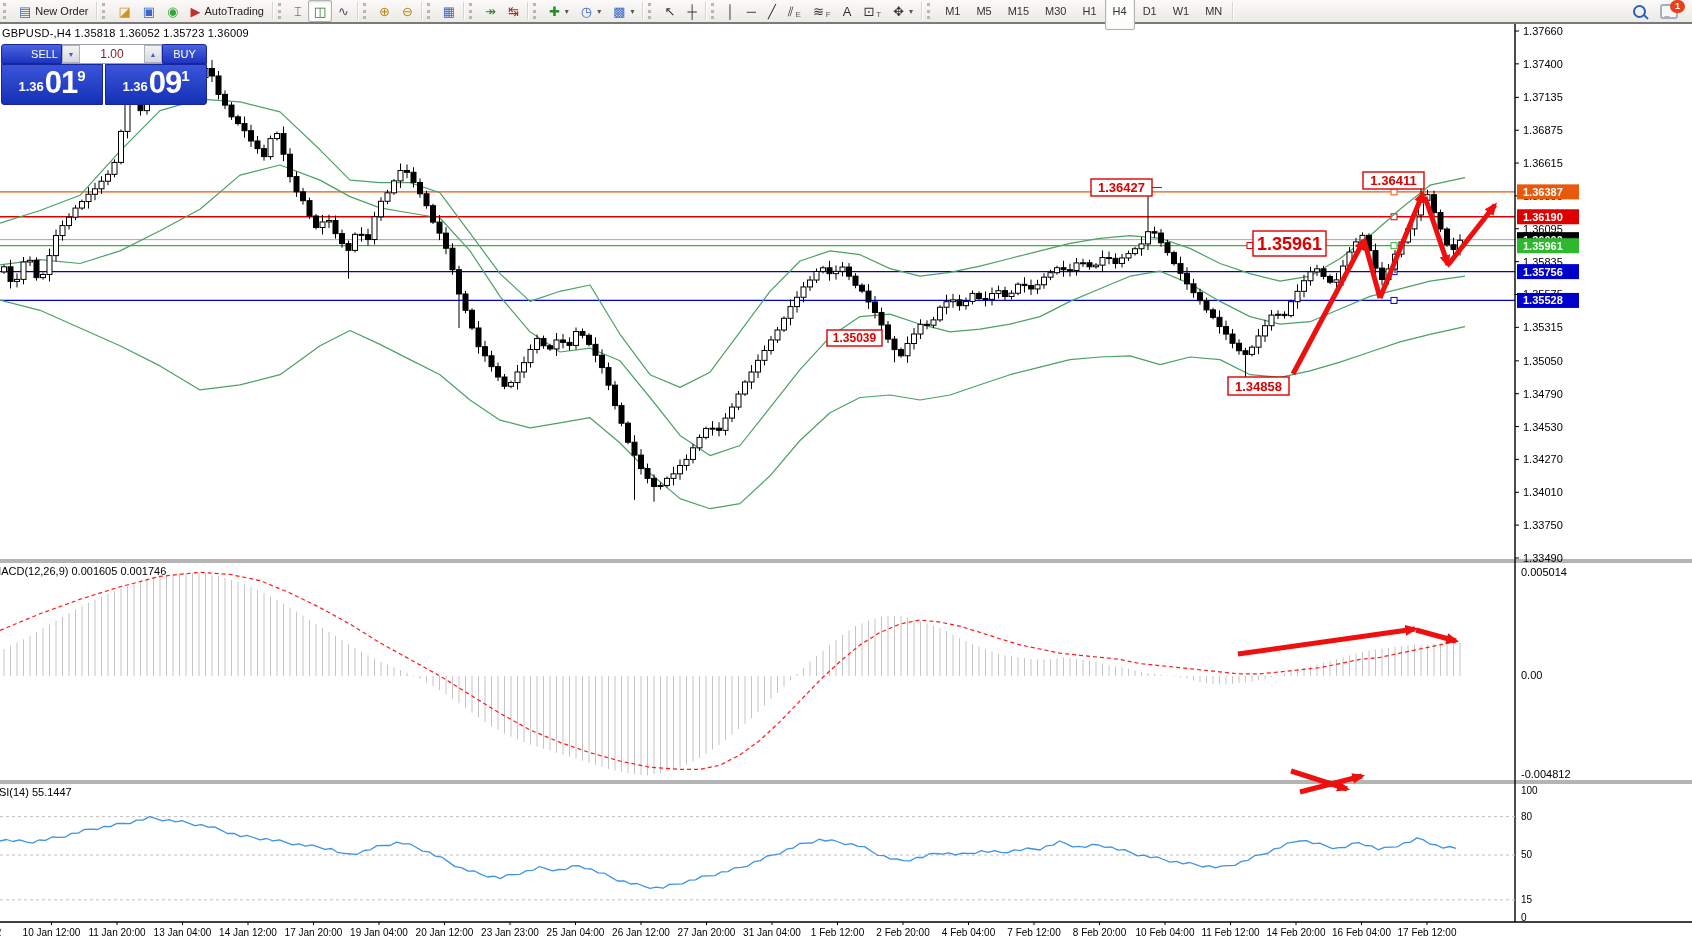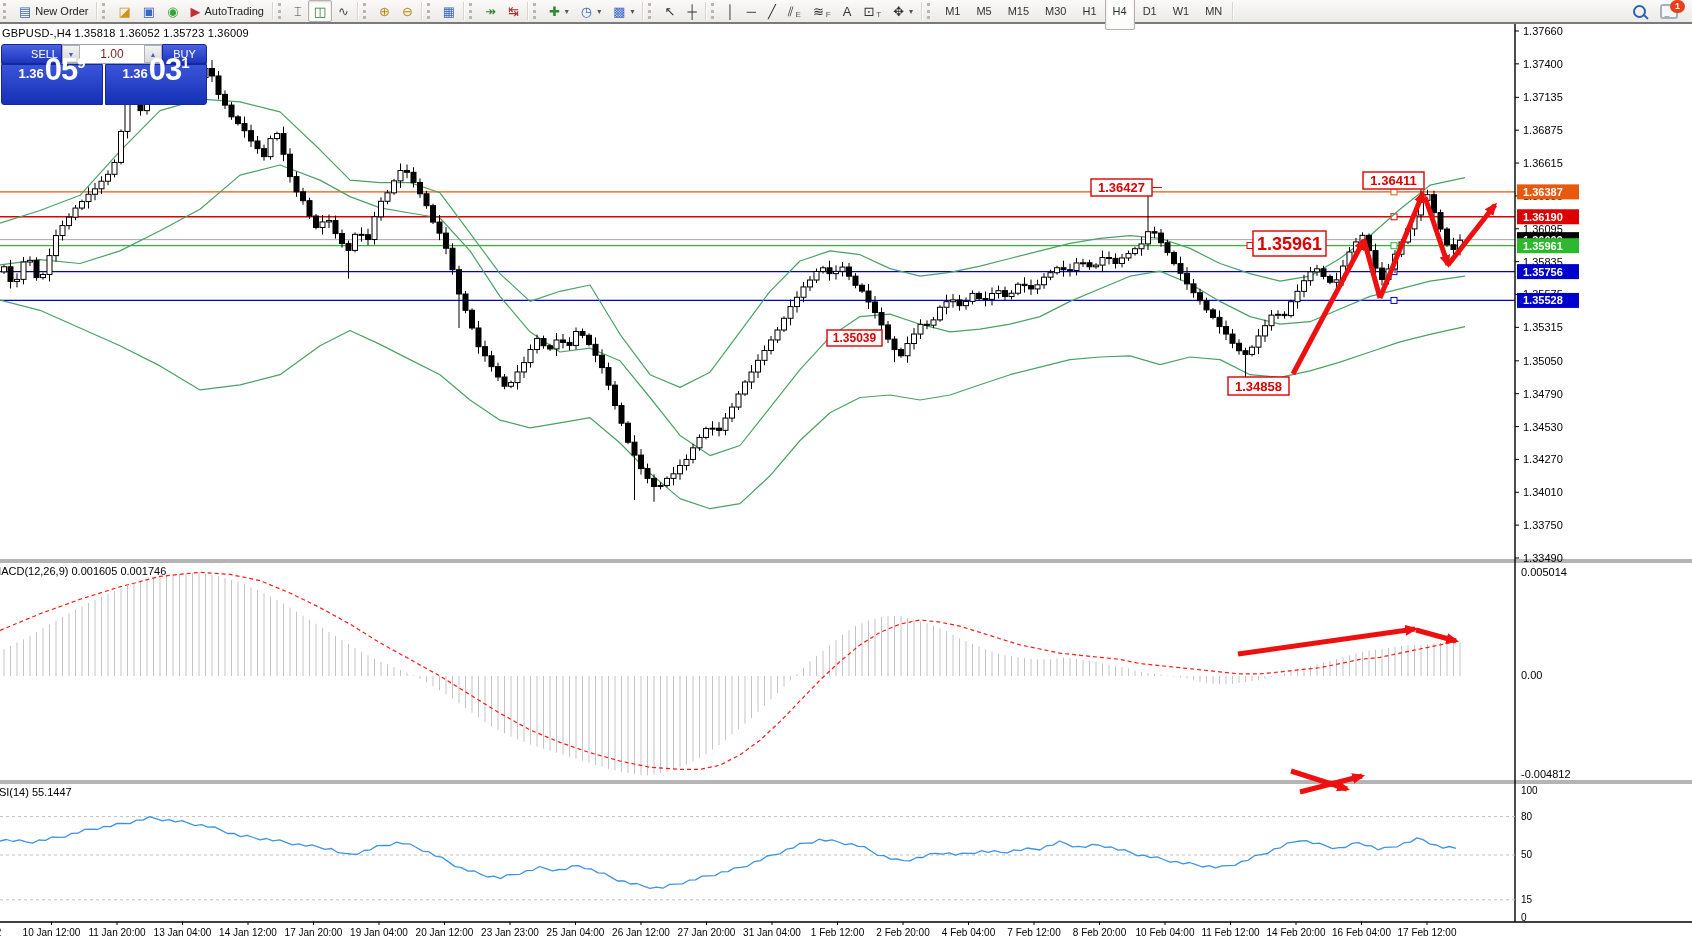--- a/index.html
+++ b/index.html
@@ -46,21 +46,21 @@
   .oc-btn-sm{width:40px;background:linear-gradient(#4a63e0,#1d34bd);color:#fff;font-size:11px;
     display:flex;align-items:center;justify-content:center;border:1px solid #16279c;}
   #oc-sell-sm{border-radius:3px 0 0 0;padding-left:26px;}
   #oc-buy-sm{border-radius:0 3px 0 0;margin-left:auto;width:52px;}
   #oc-vol{flex:1;display:flex;border-top:1px solid #9aa0b6;border-bottom:1px solid #9aa0b6;}
   .oc-spin{width:16px;background:linear-gradient(#f4f4f4,#d8d8d8);border:1px solid #aeb2bd;color:#3a5fd0;
     font-size:7px;display:flex;align-items:center;justify-content:center;}
   #oc-vol input{flex:1;width:60px;border:none;outline:none;text-align:center;font-size:12px;color:#7f1d1d;}
   #oc-prices{display:flex;height:41px;gap:2px;}
   .oc-price{flex:1;background:linear-gradient(#3b55da,#1430b5);border:1px solid #16279c;color:#fff;
-    display:flex;align-items:flex-end;justify-content:center;padding-bottom:21px;}
+    display:flex;align-items:flex-end;justify-content:center;padding-bottom:8px;}
   .oc-price .small{font-size:13px;font-weight:bold;margin-right:1px;margin-bottom:2px;}
   .oc-price .big{font-size:31px;font-weight:bold;line-height:26px;letter-spacing:-1px;}
   .oc-price .sup{font-size:15px;font-weight:bold;margin-bottom:12px;}
   #oc-sell-price{border-radius:0 0 0 3px;}
   #oc-buy-price{border-radius:0 0 3px 0;}
 </style>
 </head>
 <body>
 <div id="root">
 
@@ -1047,24 +1047,24 @@
     <div id="oc-vol">
       <div class="oc-spin">▼</div>
       <input value="1.00" style="">
       <div class="oc-spin">▲</div>
     </div>
     <div id="oc-buy-sm" class="oc-btn-sm">BUY</div>
   </div>
   <div id="oc-prices">
     <div id="oc-sell-price" class="oc-price">
       <span class="small">1.36</span>
-          <span class="big">05</span>
+          <span class="big">01</span>
           <span class="sup">9</span>
     </div>
     <div id="oc-buy-price" class="oc-price">
       <span class="small">1.36</span>
-          <span class="big">03</span>
+          <span class="big">09</span>
           <span class="sup">1</span>
     </div>
   </div>
 </div>
 
 </div>
 
 </body></html>

